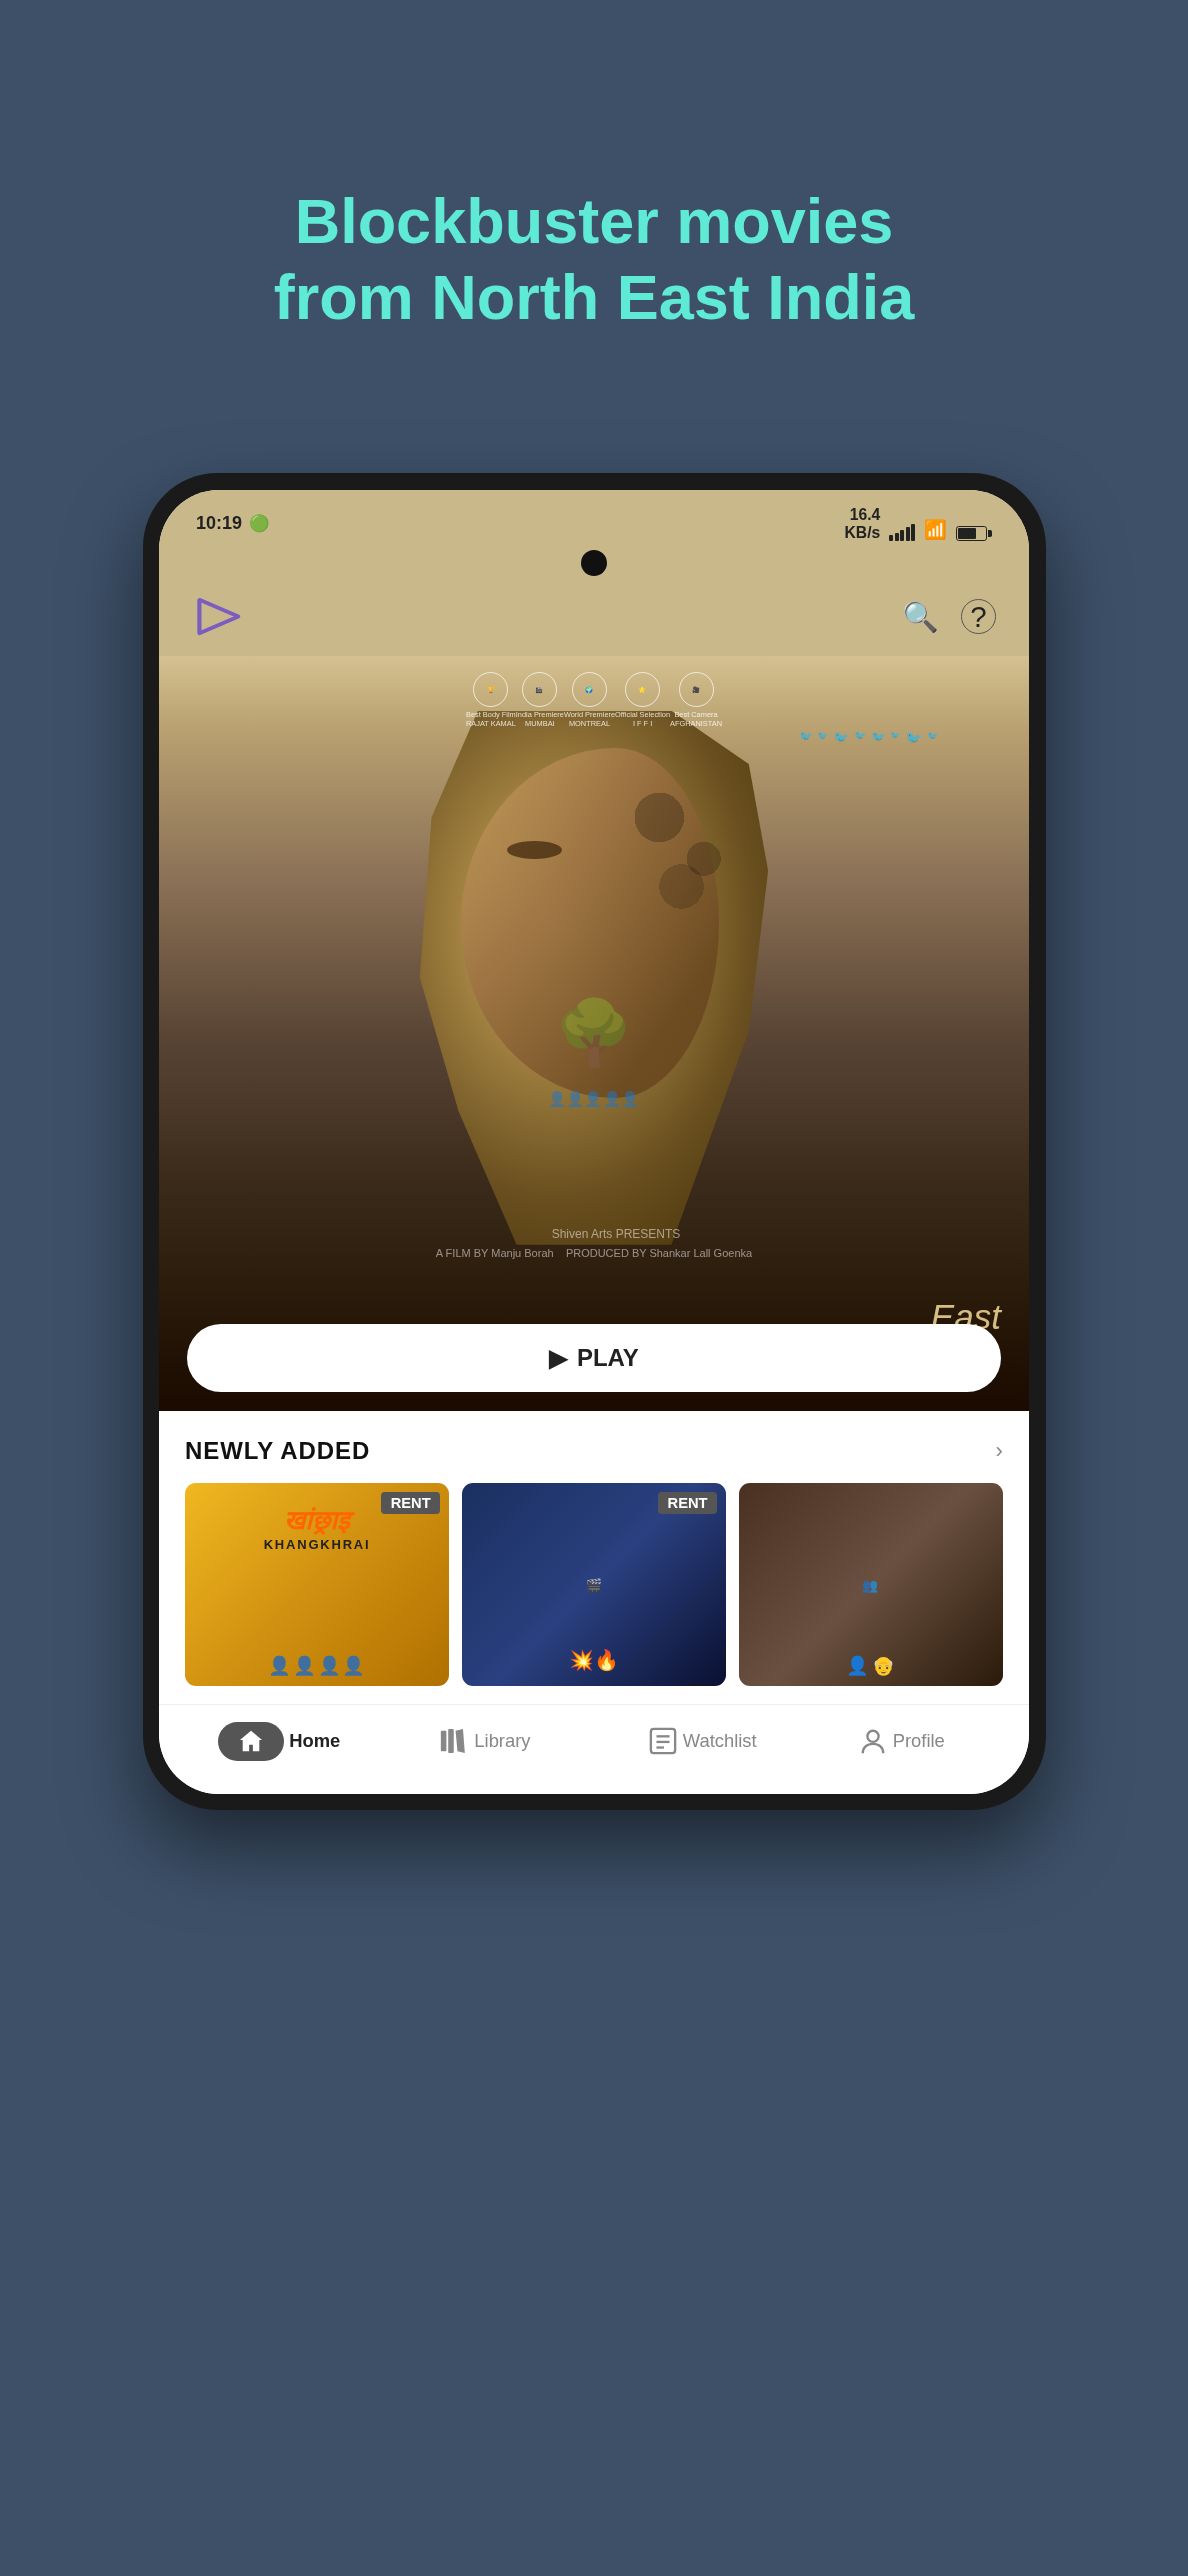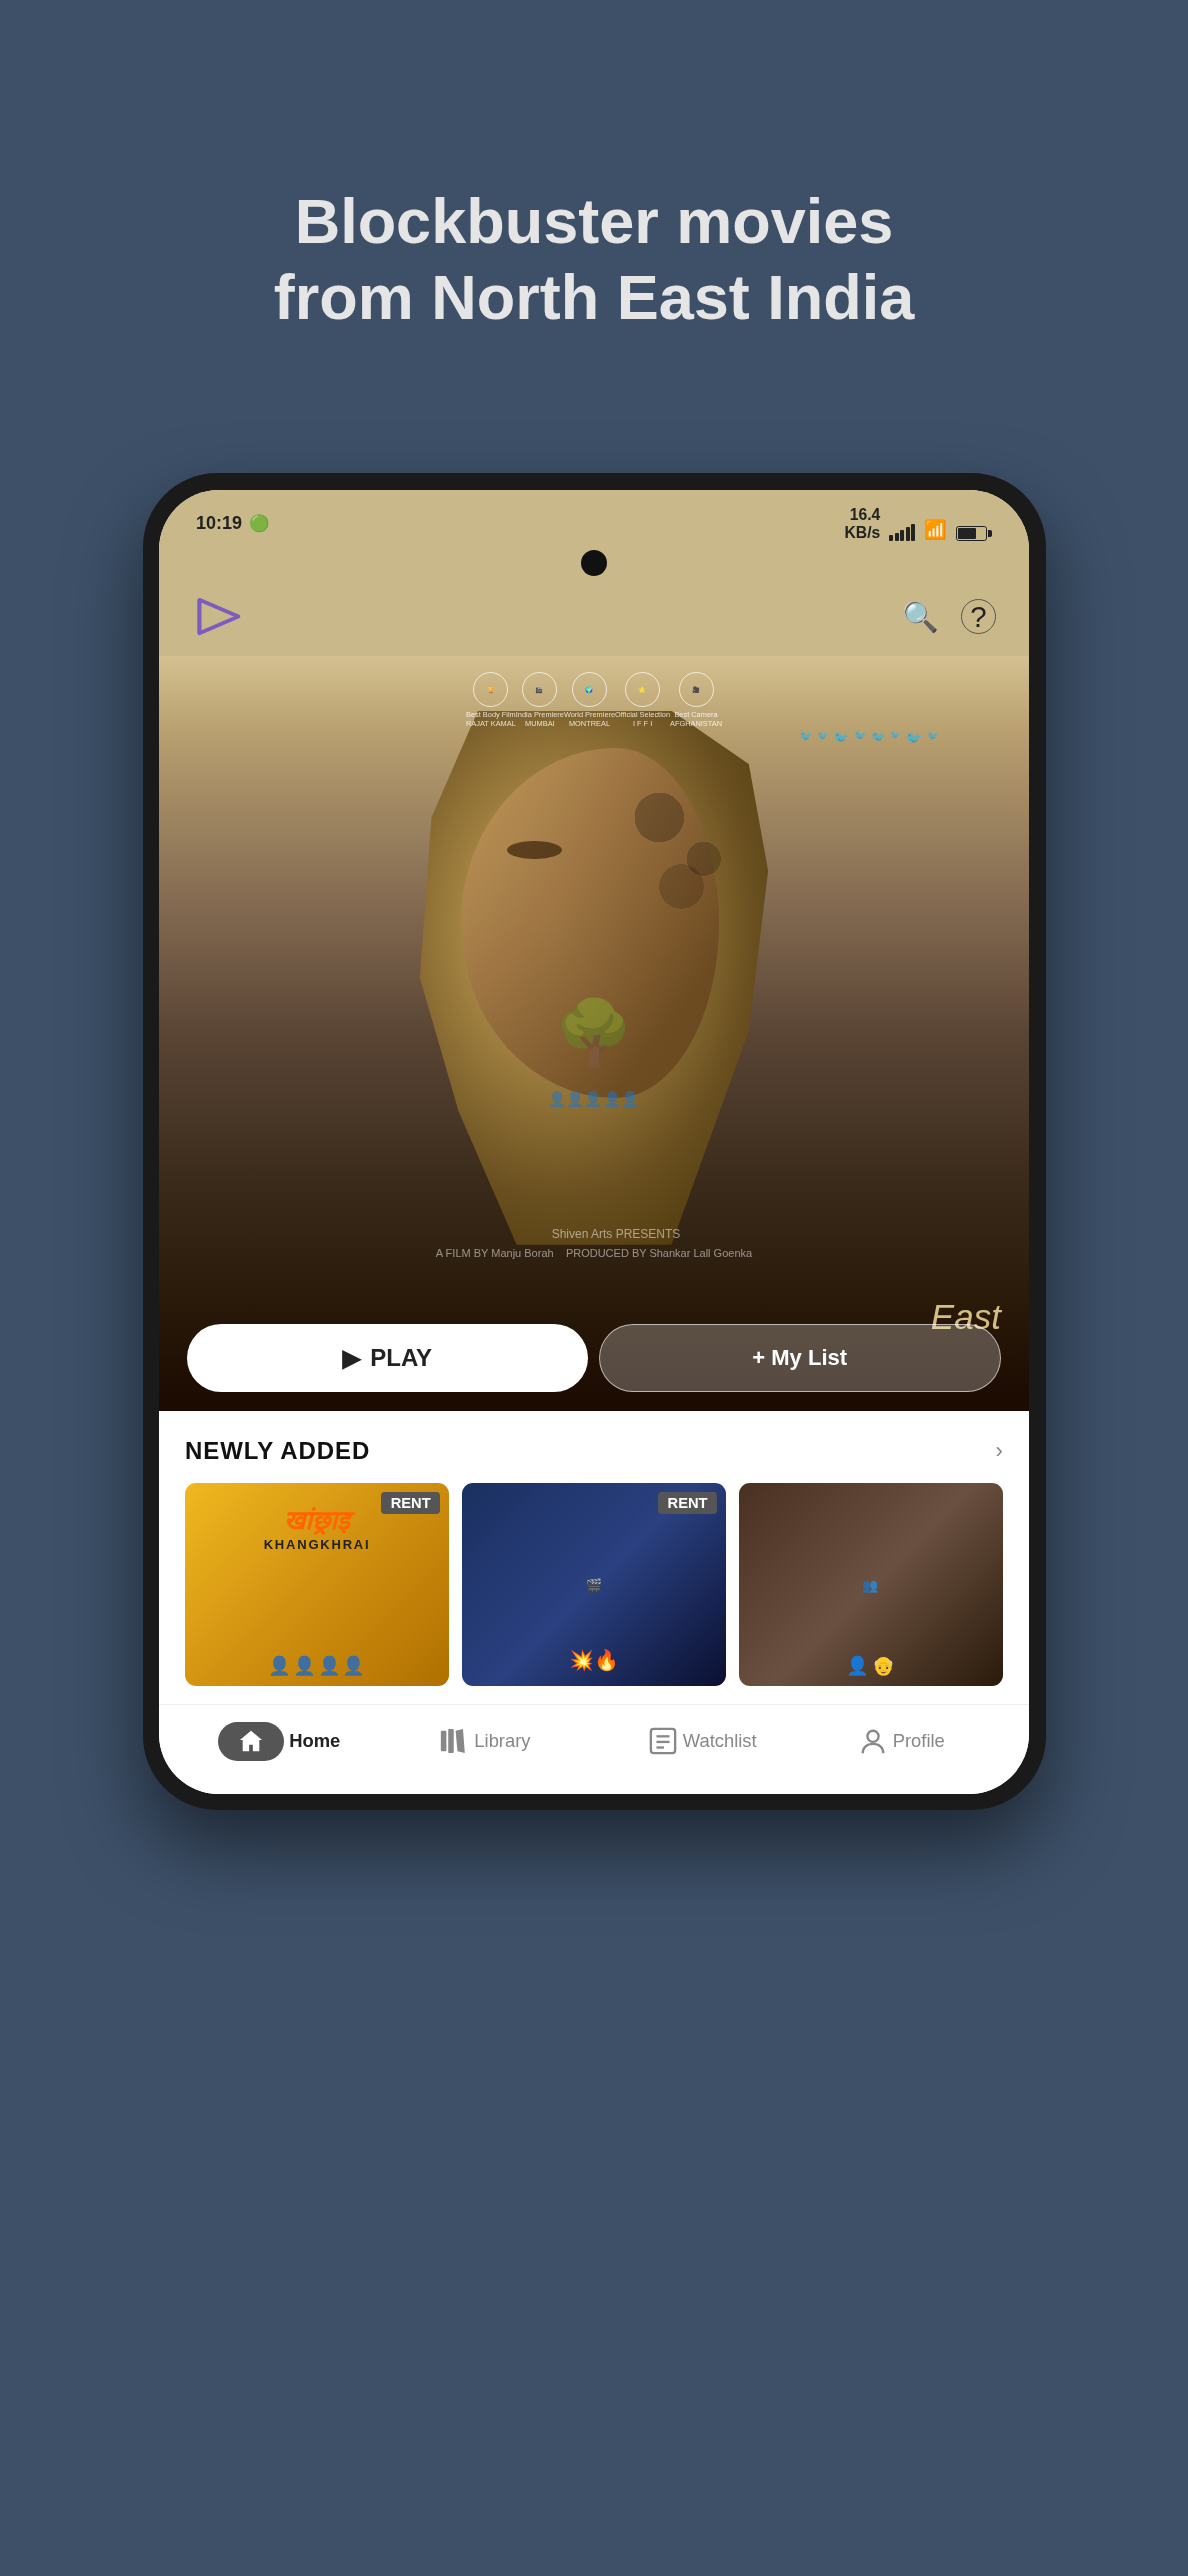--- a/index.html
+++ b/index.html
@@ -8,21 +8,21 @@
       width: 1188px;
       min-height: 2576px;
       background-color: #3d5068;
       font-family: -apple-system, BlinkMacSystemFont, 'Segoe UI', sans-serif;
       display: flex;
       flex-direction: column;
       align-items: center;
     }
 
     .hero-text {
-      color: #e5e5e5;
+      color: #5eead4;
       font-size: 63px;
       font-weight: 700;
       text-align: center;
       padding: 92px 74px 74px;
       line-height: 1.2;
     }
 
     .phone-container {
       width: 903px;
       background: #1a1a1a;
@@ -490,23 +490,20 @@
       </div>
 
 
       <div class="hornbill-text">East</div>
 
       <div class="action-buttons">
         <button class="play-btn">
           <span>▶</span>
           <span>PLAY</span>
         </button>
-        <button class="mylist-btn">
-          <span>+ My List</span>
-        </button>
       </div>
     </div>
 
     <div class="section">
       <div class="section-header">
         <span class="section-title">NEWLY ADDED</span>
         <span class="chevron-right">›</span>
       </div>
       <div class="movies-row">
 

